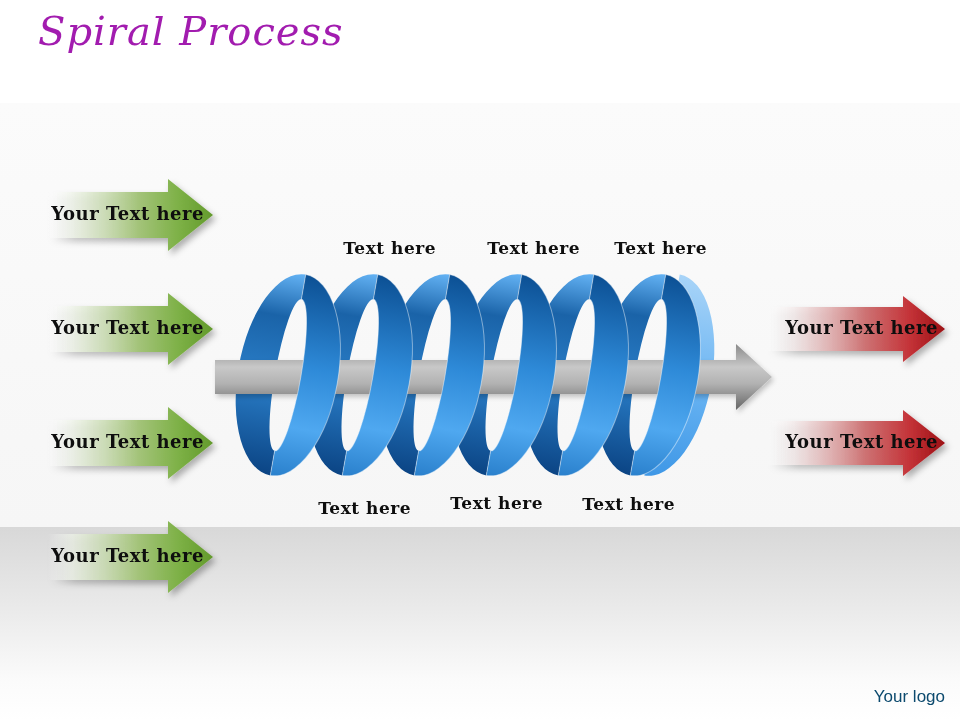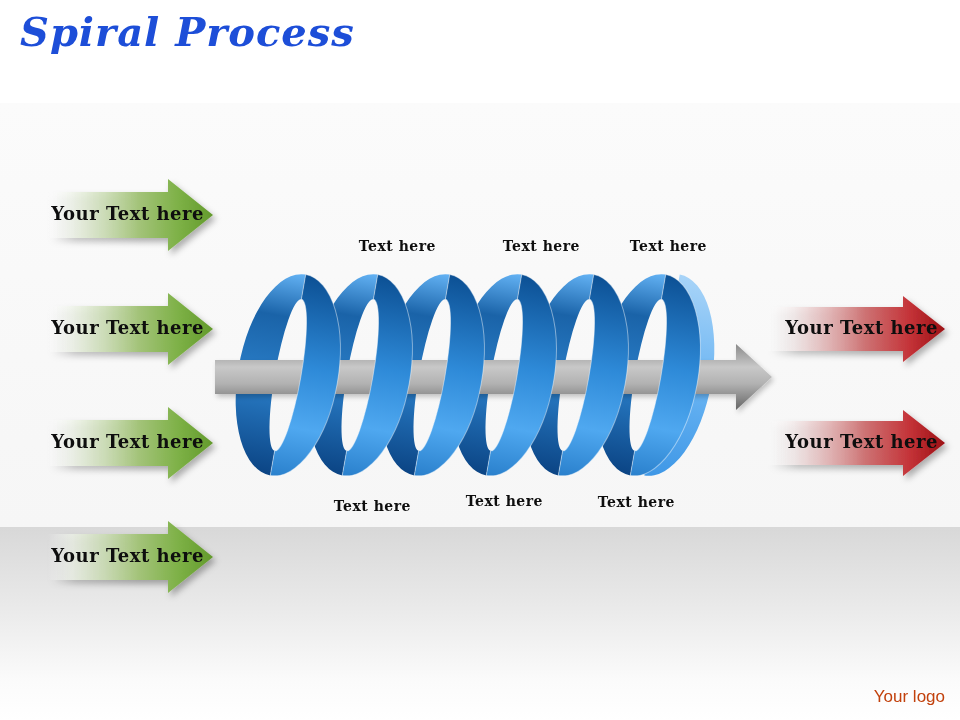--- a/index.html
+++ b/index.html
@@ -3,27 +3,27 @@
 <meta charset="utf-8">
 <style>
   html,body{margin:0;padding:0;background:#fff;}
   .slide{position:relative;width:960px;height:720px;overflow:hidden;background:#ffffff;
          font-family:"DejaVu Serif",serif;}
   .band{position:absolute;left:0;width:960px;}
   .band-top{top:0;height:103px;background:#ffffff;}
   .band-mid{top:103px;height:424px;background:linear-gradient(180deg,#fbfbfb 0%,#f8f8f8 60%,#f6f6f6 100%);}
   .band-bottom{top:527px;height:193px;background:linear-gradient(180deg,#d8d8d8 0%,#e9e9e9 40%,#fbfbfb 80%,#ffffff 100%);}
   .gfx{position:absolute;left:0;top:0;width:960px;height:720px;}
-  .title{position:absolute;left:20px;top:8px;width:500px;font-size:40px;font-weight:bold;
-         font-style:italic;color:#1d4ed8;letter-spacing:1px;}
+  .title{position:absolute;left:38px;top:8px;width:500px;font-size:40px;font-weight:normal;
+         font-style:italic;color:#a21caf;letter-spacing:1px;}
   .lbl{position:absolute;font-weight:bold;color:#0e0e0e;text-align:right;white-space:nowrap;}
   .arrow-lbl{font-size:18px;width:160px;letter-spacing:0.5px;}
-  .coil-lbl{font-size:14px;width:140px;letter-spacing:0.5px;}
+  .coil-lbl{font-size:17px;width:140px;letter-spacing:0.5px;}
   .logo{position:absolute;right:15px;top:687px;font-family:"Liberation Sans",sans-serif;
-        font-size:17px;color:#c2410c;}
+        font-size:17px;color:#0c4a6e;}
 </style>
 </head>
 <body>
 
 <div class="slide">
 
   <div class="band band-top"></div>
   <div class="band band-mid"></div>
   <div class="band band-bottom"></div>
 

